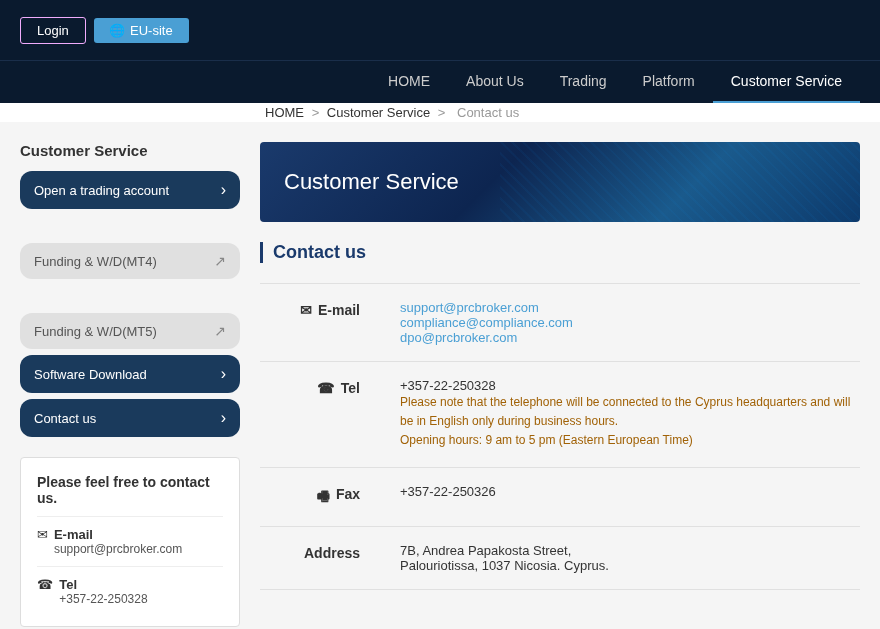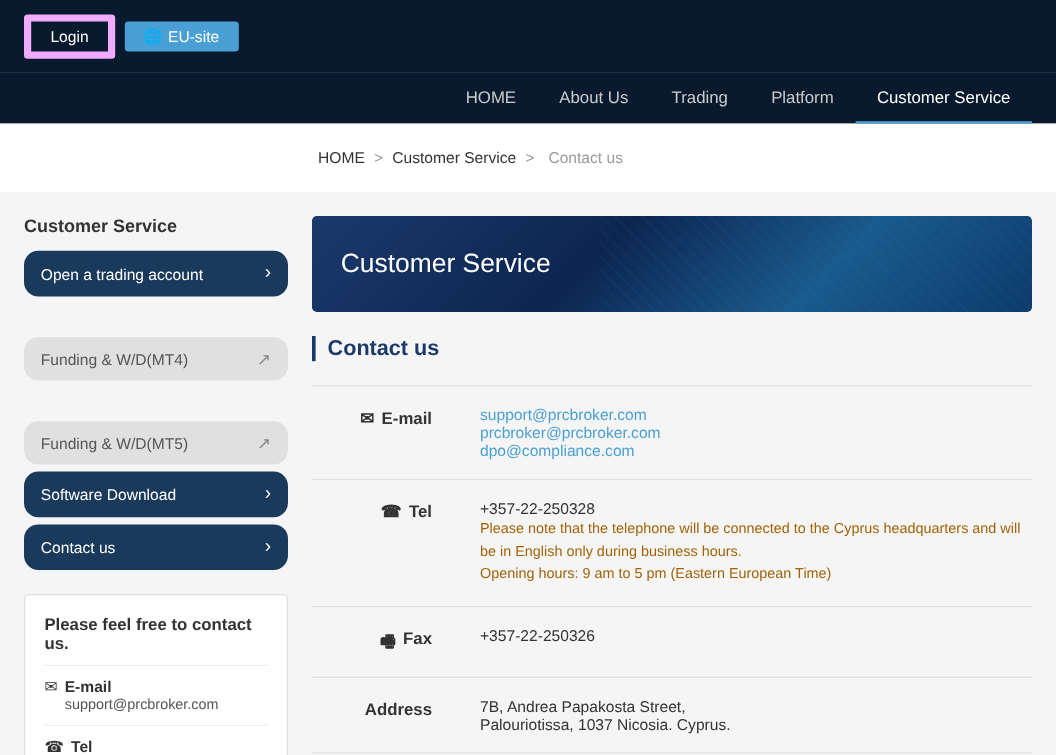--- a/index.html
+++ b/index.html
@@ -34,21 +34,21 @@
       margin-left: 4px;
       margin-top: 8px;
     }
     .header-right {
       display: flex;
       align-items: center;
       gap: 8px;
     }
     .btn-login {
       background: transparent;
-      border: 6px solid #f0abfc;
+      border: 1px solid #f0abfc;
       color: white;
       padding: 5px 16px;
       border-radius: 3px;
       cursor: pointer;
       font-size: 13px;
     }
     .btn-eusite {
       background: #4a9fd4;
       border: none;
       color: white;
@@ -76,21 +76,21 @@
       cursor: pointer;
       text-decoration: none;
     }
     .nav-item.active {
       color: white;
       border-bottom: 2px solid #4a9fd4;
     }
 
     
     .breadcrumb {
-      padding: 21px 265px;
+      padding: 2px 265px;
       font-size: 13px;
       color: #666;
       background: white;
     }
     .breadcrumb a { color: #333; text-decoration: none; }
     .breadcrumb span { color: #999; margin: 0 4px; }
 
     
     .main-layout {
       display: flex;
@@ -378,22 +378,22 @@
 
     <div class="info-table">
 
       <div class="info-row">
         <div class="info-label">
           <span>✉</span>
           <span>E-mail</span>
         </div>
         <div class="info-value">
           <a>support@prcbroker.com</a>
-          <a>prcbroker@prcbroker.com</a>
-          <a>dpo@compliance.com</a>
+          <a>compliance@compliance.com</a>
+          <a>dpo@prcbroker.com</a>
         </div>
       </div>
 
       <div class="info-row">
         <div class="info-label">
           <span>☎</span>
           <span>Tel</span>
         </div>
         <div class="info-value">
           <div>+357-22-250328</div>

